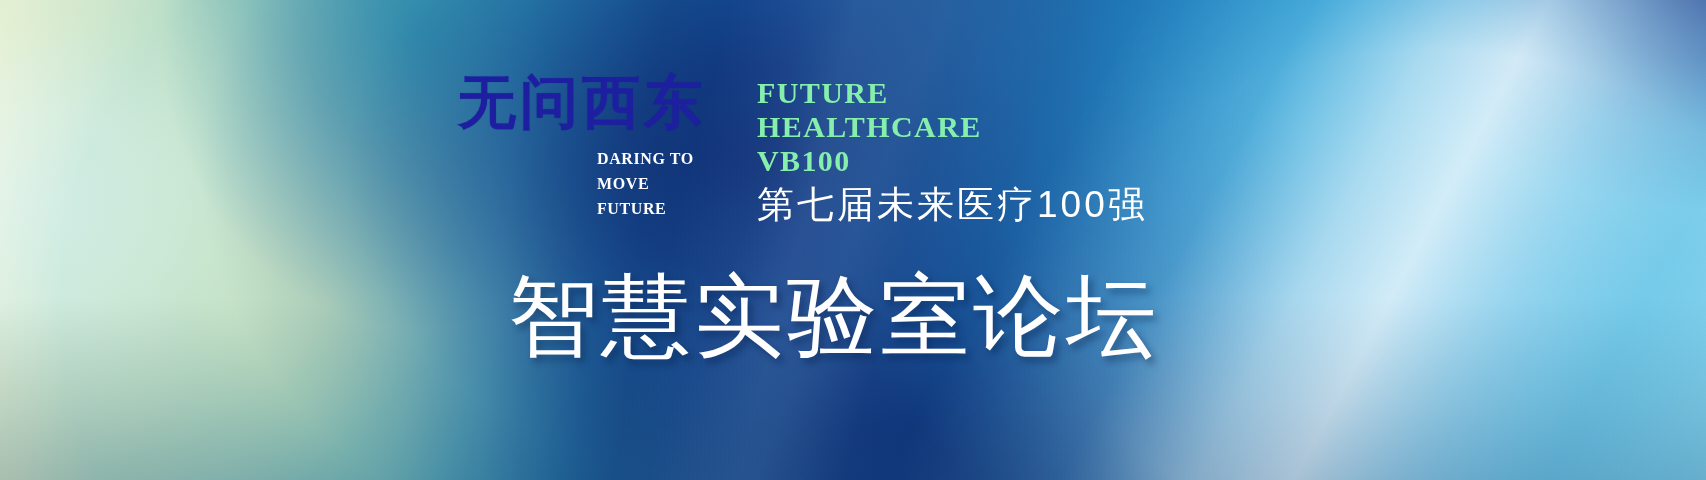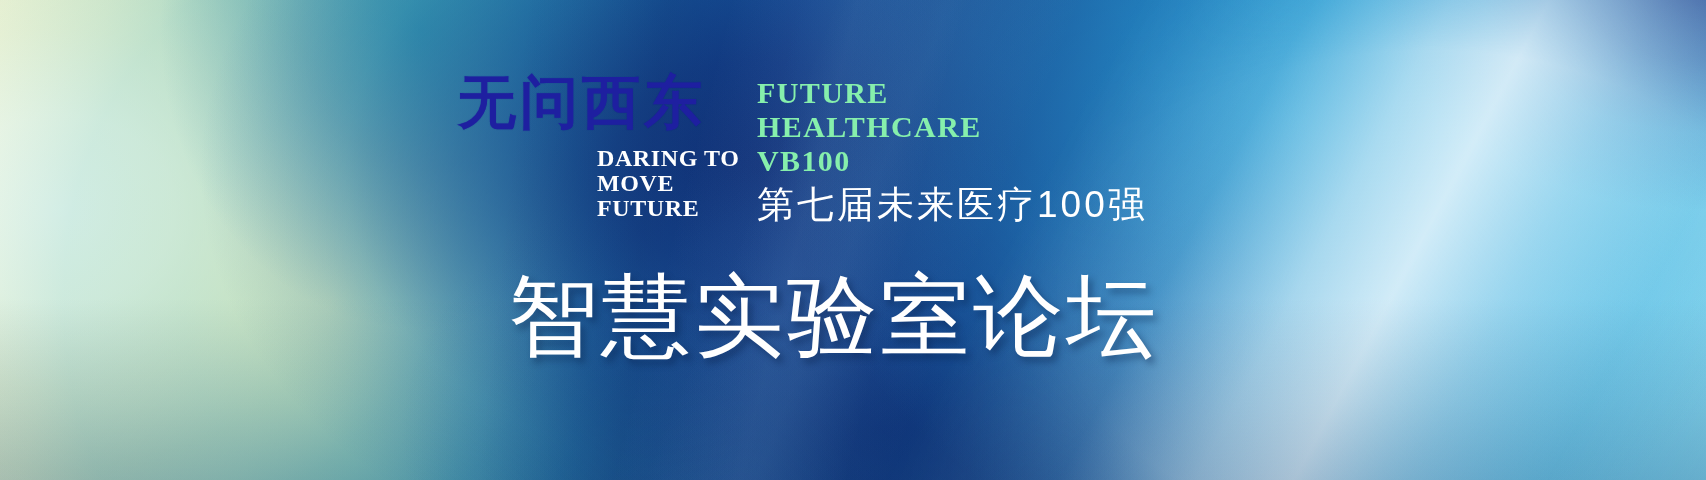--- a/index.html
+++ b/index.html
@@ -169,21 +169,21 @@
     color: #1e1fa0;
     white-space: nowrap;
     text-shadow: 0 0 1px rgba(20,20,150,0.5);
   }
   #logo-tagline {
     position: absolute;
     left: 139px;
     top: 72px;
     font-family: "Liberation Serif", "DejaVu Serif", serif;
     font-weight: 700;
-    font-size: 24px;
+    font-size: 16px;
     line-height: 25px;
     letter-spacing: 0.6px;
     color: #ffffff;
     white-space: nowrap;
   }
 
   
   #eng-block {
     position: absolute;
     left: 757px;

